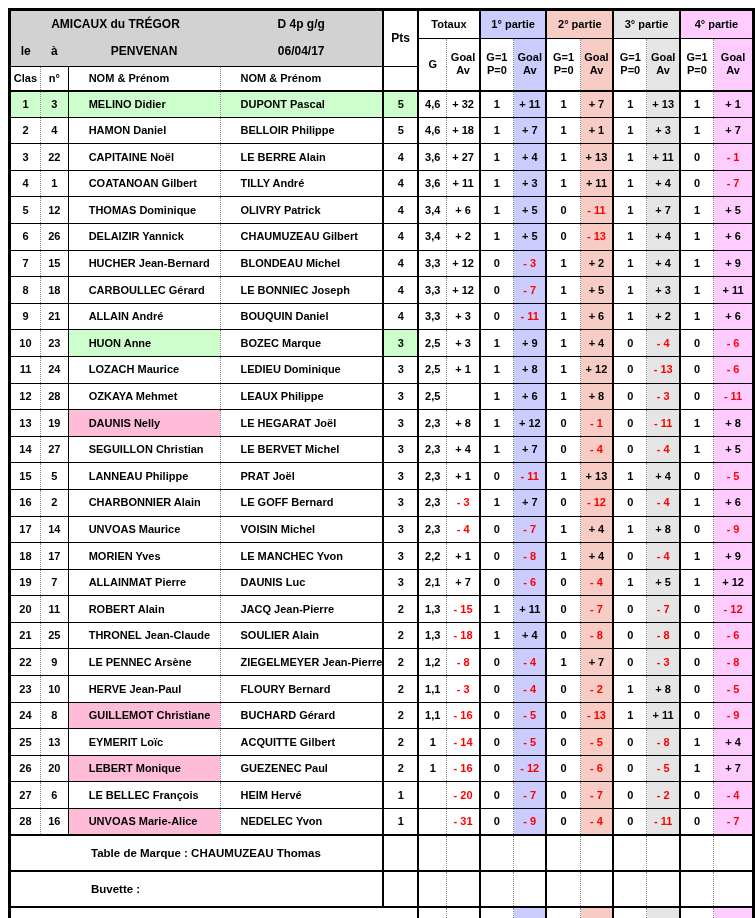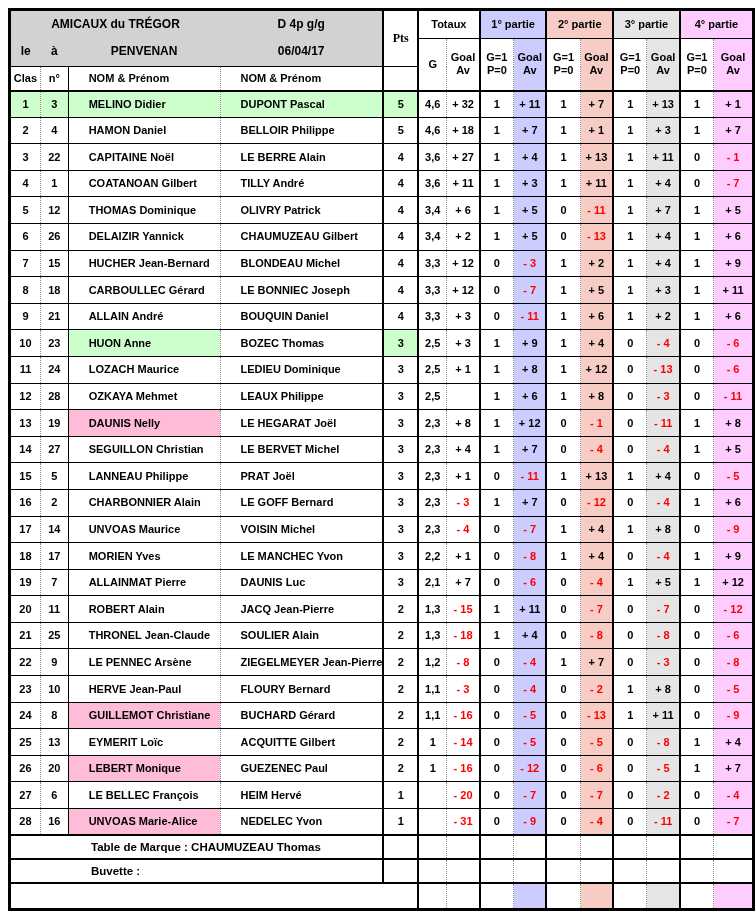--- a/index.html
+++ b/index.html
@@ -4,30 +4,30 @@
 <style>
   html,body{margin:0;padding:0;background:#ffffff;}
   body{width:755px;height:918px;font-family:"Liberation Sans",sans-serif;position:relative;}
   .sheet{position:absolute;top:8px;left:8px;}
   table{border-collapse:collapse;border:3px solid #000;table-layout:fixed;font-weight:bold;color:#000;}
   td,th{border-top:1px solid #000;padding:0;margin:0;text-align:center;vertical-align:middle;
         font-size:11px;line-height:1.15;overflow:hidden;white-space:nowrap;font-weight:bold;}
   
   tr.rA{height:29px;} tr.rB{height:28px;margin-top:33px;} tr.rC{height:24px;}
   tbody tr{height:26.6px;}
-  tfoot tr.ft{height:24px;} tfoot tr.ftlast{height:26px;}
+  tfoot tr.ft{height:36px;} tfoot tr.ftlast{height:26px;}
   
   .bl-dot{border-left:1px dotted #8a8a8a;}
   .bl-1{border-left:1px solid #000;}
   .bl-2{border-left:2px solid #000;}
   
   .gray{background:#D2D2D2;}
   tr.rB .gray{border-top:none;}
   .thdr{font-size:12px;}
-  .ptshead{font-size:12px;font-family:Liberation Serif, serif;}
+  .ptshead{font-size:12px;}
   tr.rC th{border-bottom:2px solid #000;}
   th.sub{border-bottom:2px solid #000;}
   th.sub div{line-height:1.2;}
   
   .c1{background:#CCCCFF;}
   .c2{background:#F6CCC4;}
   .c3{background:#e5e5e5;}
   .c4{background:#FFCCFF;}
   
   .hl-green{background:#CCFFCC;}
@@ -274,21 +274,21 @@
           <td class="bl-dot c2">+ 6</td>
           <td class="bl-2">1</td>
           <td class="bl-dot c3">+ 2</td>
           <td class="bl-2">1</td>
           <td class="bl-dot c4">+ 6</td>
         </tr>
         <tr>
           <td class="">10</td>
           <td class="bl-dot">23</td>
           <td class="bl-1 nom hl-green">HUON Anne</td>
-          <td class="bl-dot nom">BOZEC Thomas</td>
+          <td class="bl-dot nom">BOZEC Marque</td>
           <td class="bl-2 hl-green">3</td>
           <td class="bl-2">2,5</td>
           <td class="bl-dot">+ 3</td>
           <td class="bl-2">1</td>
           <td class="bl-dot c1">+ 9</td>
           <td class="bl-2">1</td>
           <td class="bl-dot c2">+ 4</td>
           <td class="bl-2">0</td>
           <td class="bl-dot c3 neg">- 4</td>
           <td class="bl-2">0</td>

